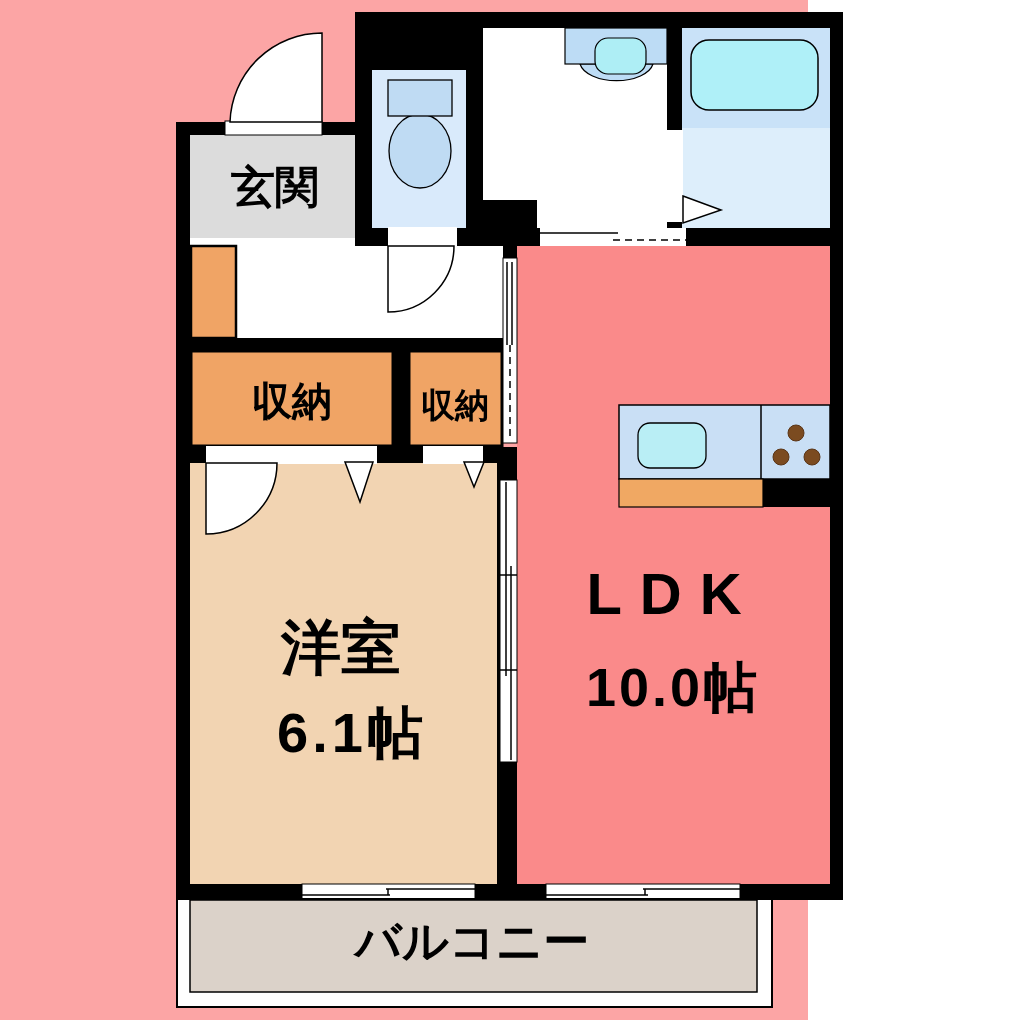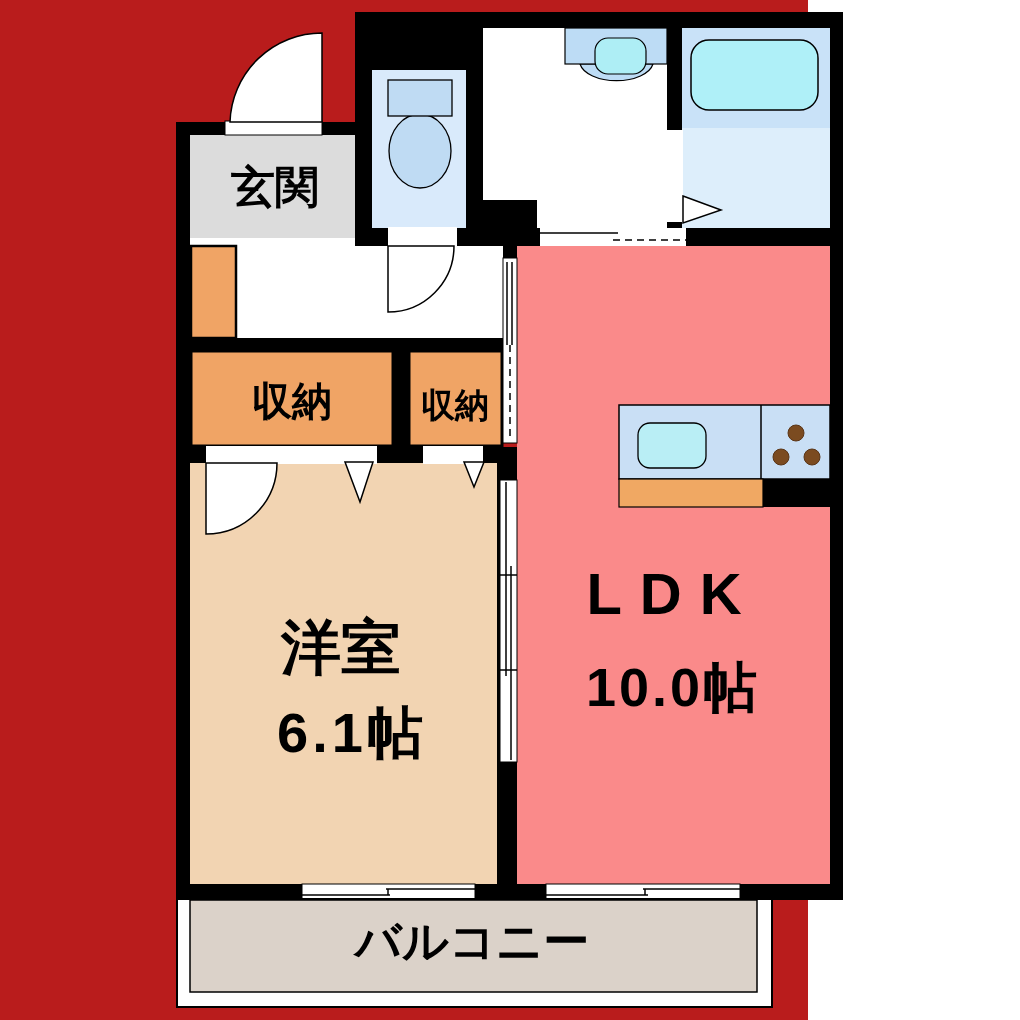--- a/index.html
+++ b/index.html
@@ -1,16 +1,16 @@
 <!DOCTYPE html>
 <html><head>
 <meta charset="utf-8">
 <style>
   html,body{margin:0;padding:0;background:#ffffff;}
-  .page{width:808px;height:1020px;position:relative;background:#b91c1c;
+  .page{width:808px;height:1020px;position:relative;background:#fca5a5;
         font-family:"Liberation Sans","DejaVu Sans",sans-serif;text-align:right;}
   svg{display:block;}
   .wall{fill:#000000;}
   .gap{fill:#ffffff;}
   .gap-s{fill:#ffffff;stroke:#000000;stroke-width:1;}
   .floor-genkan{fill:#dcdcdc;}
   .floor-toilet{fill:#d9eafb;}
   .floor-bathzone{fill:#c9e2f8;}
   .floor-bath{fill:#ddeefb;}
   .floor-ldk{fill:#fa8a8a;}

